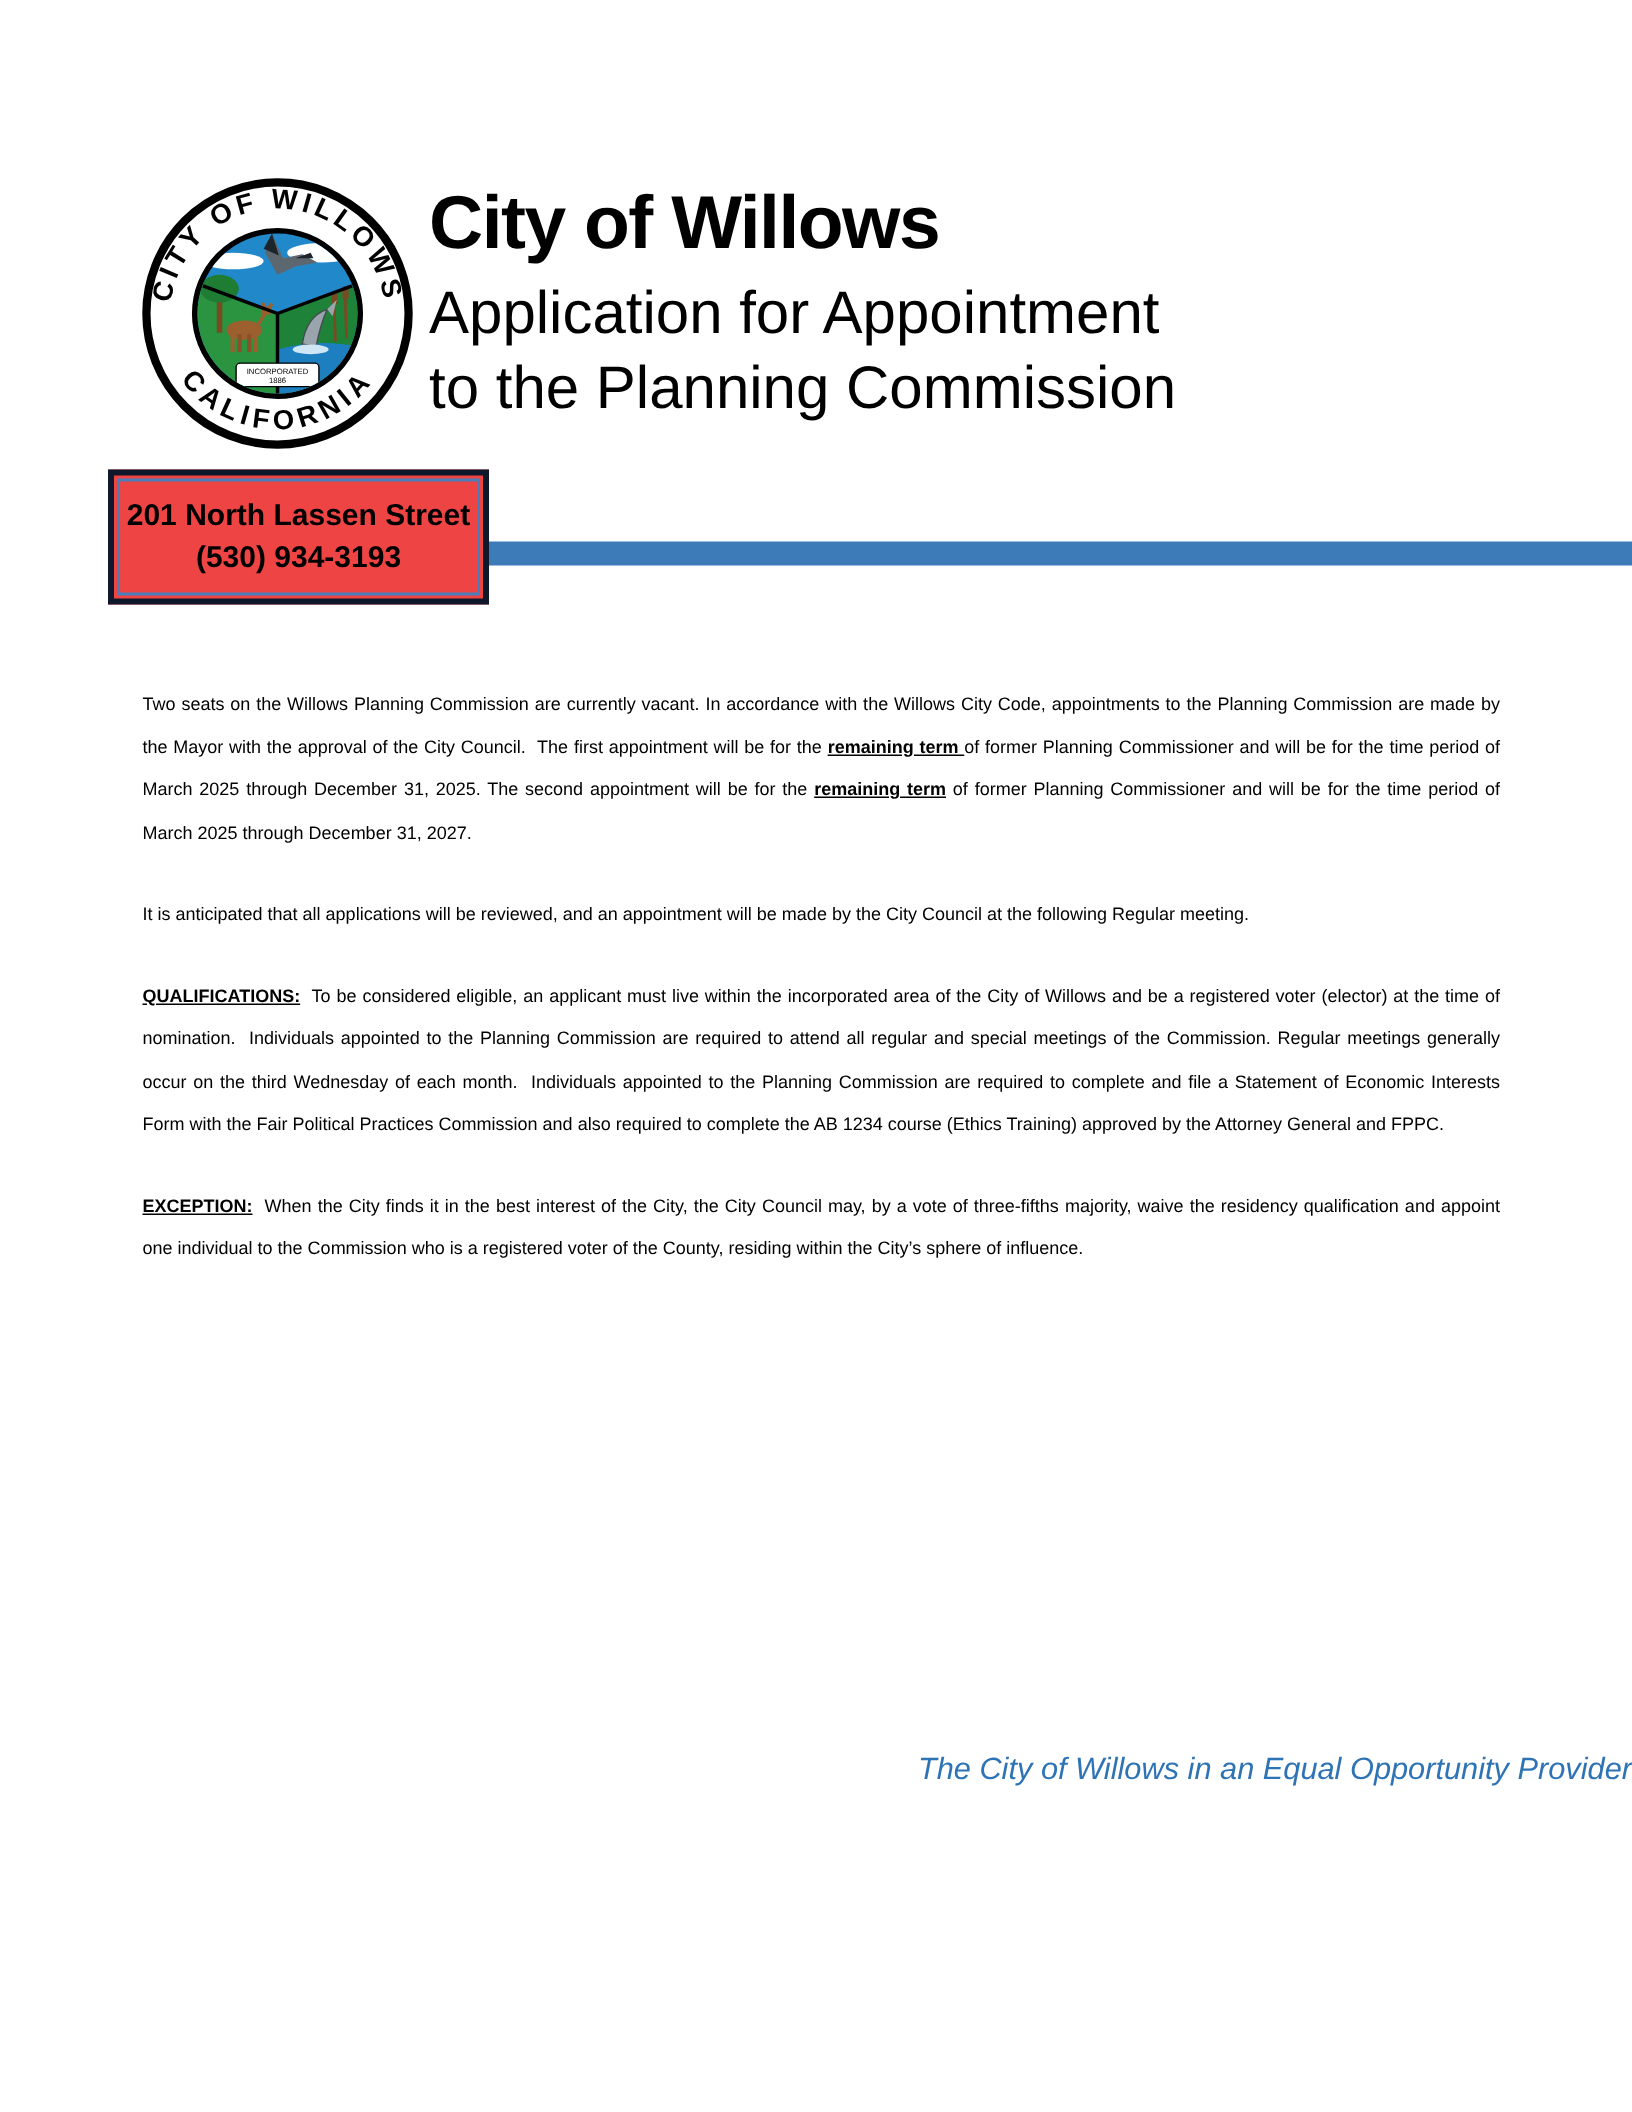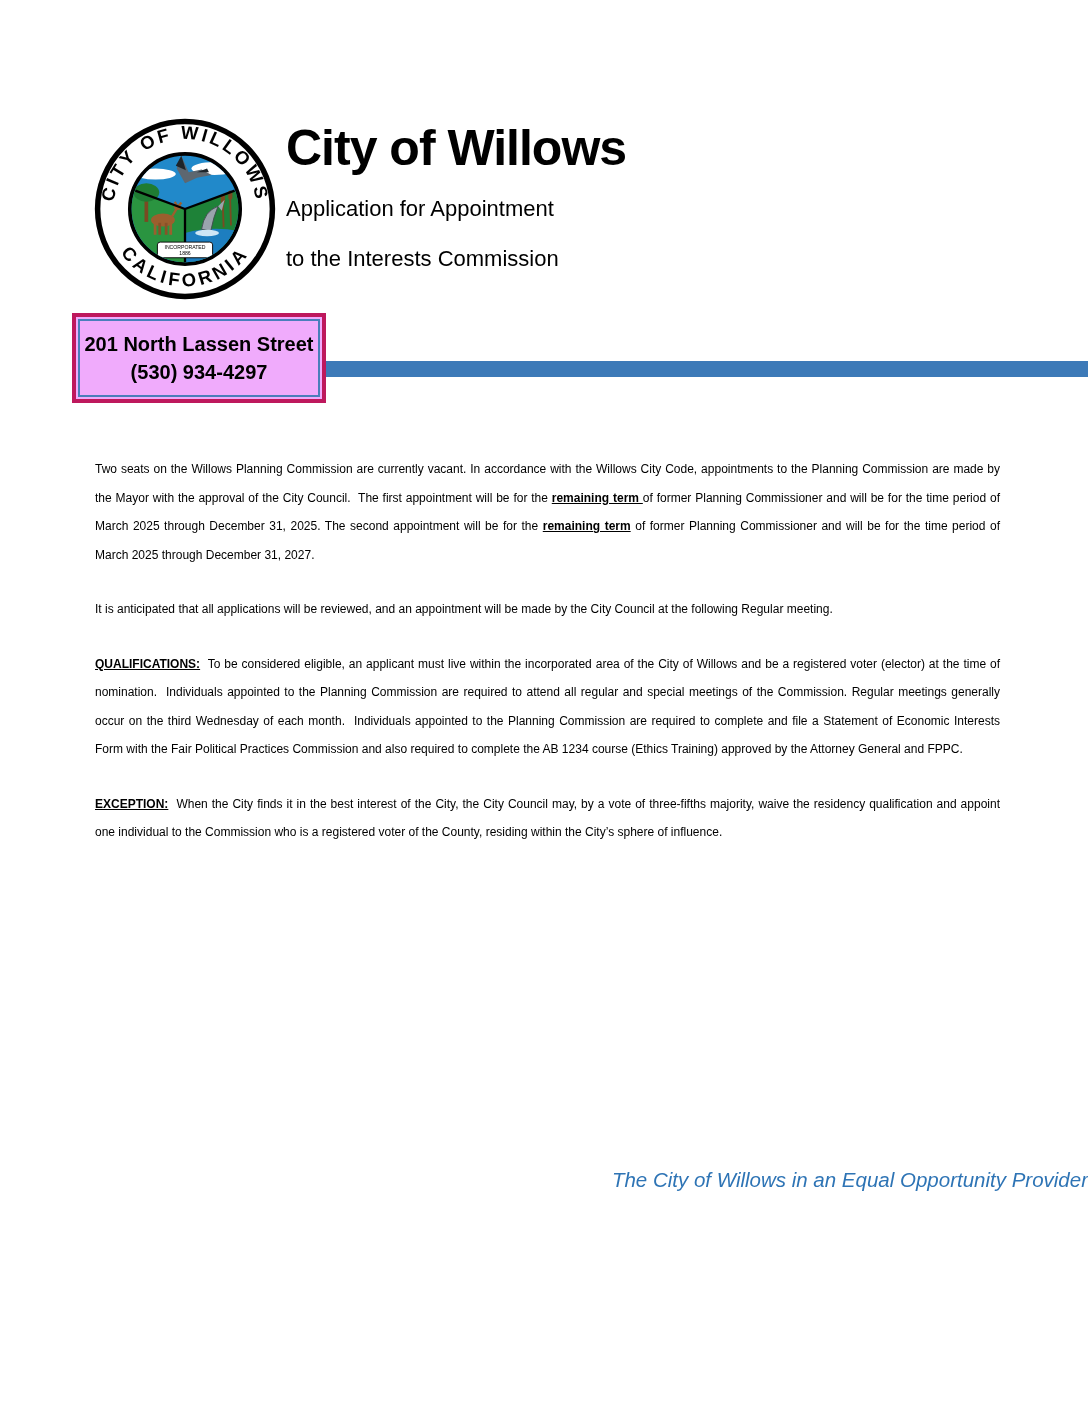--- a/index.html
+++ b/index.html
@@ -8,27 +8,27 @@
     width:1088px;height:1408px;
     background:#ffffff;
     font-family:"Liberation Sans",sans-serif;
     color:#000;
     overflow:hidden;
   }
   
   .seal{position:absolute;left:93px;top:117px;width:184px;height:184px;}
   .title-block{position:absolute;left:286px;top:118px;}
   .doc-title{margin:0;font-size:50px;font-weight:bold;line-height:60px;letter-spacing:-1px;}
-  .doc-subtitle{font-size:22px;font-weight:400;line-height:50px;}
+  .doc-subtitle{font-size:40px;font-weight:400;line-height:50px;}
   .doc-subtitle:first-of-type{margin-top:6px;}
   
   .blue-bar{position:absolute;left:320px;right:0;top:361px;height:16px;background:#3d7ab8;z-index:1;}
   .address-box{
     position:absolute;left:72px;top:313px;width:242px;
-    background:#f0abfc;border:4px solid #be185d;padding:2px;z-index:2;
+    background:#ef4444;border:4px solid #0f172a;padding:2px;z-index:2;
   }
   .address-inner{
     border:2px solid #4a7ebb;
     padding:9px 4px;text-align:center;
     font-weight:bold;font-size:20px;line-height:28px;
   }
   
   .body-text{
     position:absolute;left:95px;top:455px;width:905px;
     font-size:12px;line-height:28.5px;text-align:justify;
@@ -105,29 +105,29 @@
       </text>
       <text font-size="20" font-weight="bold" letter-spacing="4" fill="#000000">
         <textPath href="#arcBot" xlink:href="#arcBot" startOffset="50%" text-anchor="middle">CALIFORNIA</textPath>
       </text>
     </svg>
   </div>
 
   <div class="title-block">
     <h1 class="doc-title">City of Willows</h1>
     <div class="doc-subtitle">Application for Appointment</div>
-    <div class="doc-subtitle">to the Interests Commission</div>
+    <div class="doc-subtitle">to the Planning Commission</div>
   </div>
 
   <div class="blue-bar"></div>
 
   <div class="address-box">
     <div class="address-inner">
       <div>201 North Lassen Street</div>
-      <div>(530) 934-4297</div>
+      <div>(530) 934-3193</div>
     </div>
   </div>
 
   <main class="body-text">
     <p><span>Two seats on the Willows Planning Commission are currently vacant. In accordance with the Willows City Code, appointments to the Planning Commission are made by the Mayor with the approval of the City Council.&nbsp; The first appointment will be for the </span><span class="b u">remaining term </span><span>of former Planning Commissioner and will be for the time period of March 2025 through December 31, 2025. The second appointment will be for the </span><span class="b u">remaining term</span><span> of former Planning Commissioner and will be for the time period of March 2025 through December 31, 2027.</span></p>
     <p><span>It is anticipated that all applications will be reviewed, and an appointment will be made by the City Council at the following Regular meeting.</span></p>
     <p><span class="b u">QUALIFICATIONS:</span><span>&nbsp; To be considered eligible, an applicant must live within the incorporated area of the City of Willows and be a registered voter (elector) at the time of nomination.&nbsp; Individuals appointed to the Planning Commission are required to attend all regular and special meetings of the Commission. Regular meetings generally occur on the third Wednesday of each month.&nbsp; Individuals appointed to the Planning Commission are required to complete and file a Statement of Economic Interests Form with the Fair Political Practices Commission and also required to complete the AB 1234 course (Ethics Training) approved by the Attorney General and FPPC.</span></p>
     <p><span class="b u">EXCEPTION:</span><span>&nbsp; When the City finds it in the best interest of the City, the City Council may, by a vote of three-fifths majority, waive the residency qualification and appoint one individual to the Commission who is a registered voter of the County, residing within the City’s sphere of influence.</span></p>
   </main>
 

